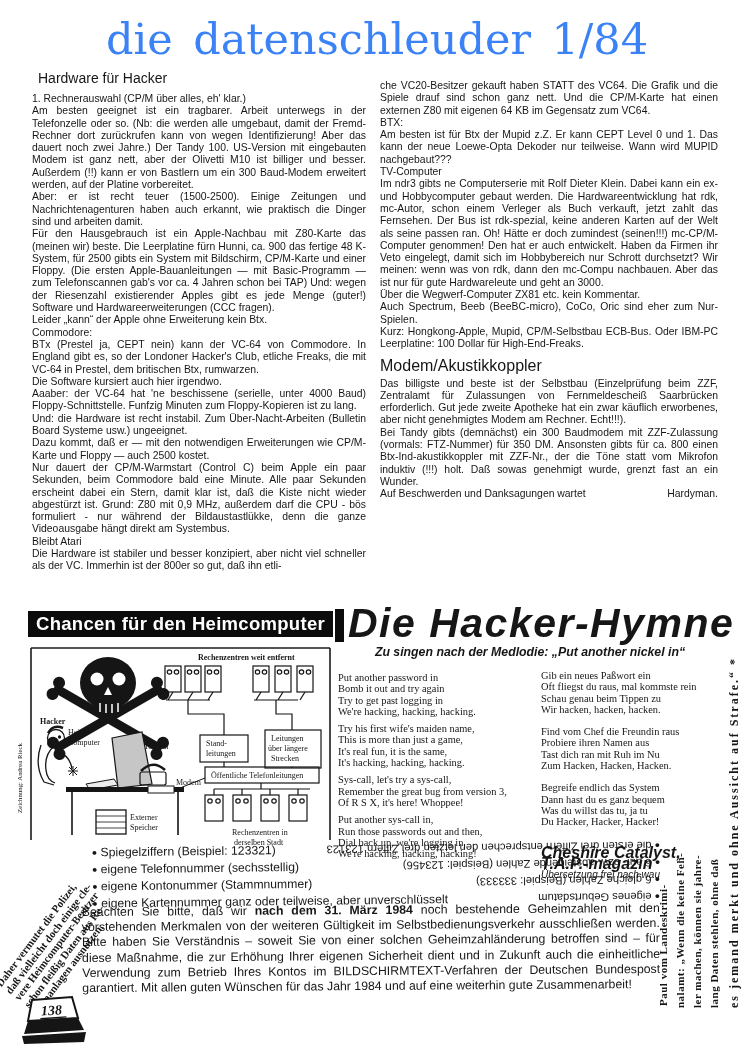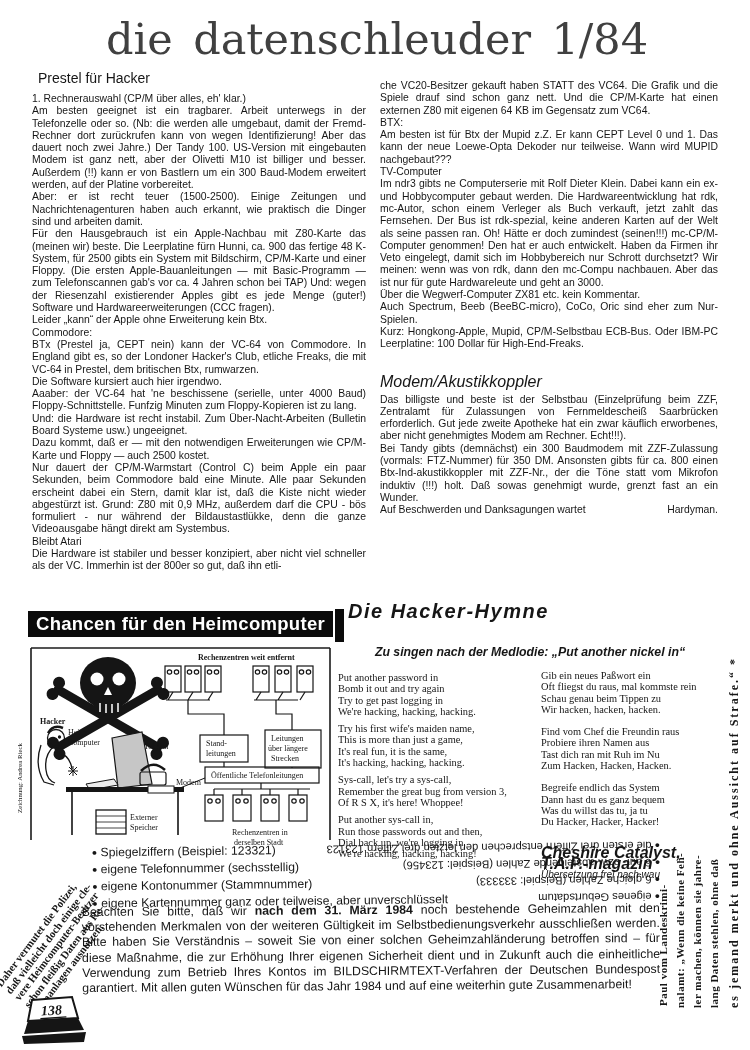--- a/index.html
+++ b/index.html
@@ -3,43 +3,43 @@
 <meta charset="utf-8">
 <style>
   * { margin:0; padding:0; box-sizing:border-box; }
   html,body { width:750px; height:1050px; }
   body { background:#ffffff; color:#161616; font-family:"Liberation Sans", sans-serif; position:relative; overflow:hidden; }
 
   .abs { position:absolute; }
 
   
   .masthead { left:106px; top:16px; width:542px; display:flex; justify-content:space-between;
-              font-family:"DejaVu Serif", serif; font-size:43px; line-height:1.1; color:#404040; }
+              font-family:"DejaVu Serif", serif; font-size:43px; line-height:1.1; color:#3b82f6; }
 
   .section-heading { left:38px; top:70px; font-size:14px; }
 
   
   .bodycol { text-align:justify; font-size:10.4px; line-height:12.3px; overflow:hidden; }
   .col-left  { left:32px;  top:93px; width:334px; height:520px; }
   .col-right { left:380px; top:80px; width:338px; height:524px; }
   .bp { margin:0; }
-  .modem-heading { font-size:16px; line-height:18px; margin:22px 0 3px; text-align:left;font-style:italic; }
+  .modem-heading { font-size:16px; line-height:18px; margin:6px 0 3px; text-align:left; }
   .signrow { display:flex; justify-content:space-between; }
 
   
   .banner { left:28px; top:611px; width:305px; height:26px; background:#0b0b0b; color:#fff;
             display:flex; align-items:center; justify-content:center;
             font-weight:bold; font-size:18.5px; letter-spacing:.3px; }
   .comic-svg { left:28px; top:638px; }
   .ct { font-family:"Liberation Serif", serif; font-size:8px; fill:#161616; }
   .b  { font-weight:bold; }
   .blk-square { left:335px; top:609px; width:9px; height:33px; background:#0b0b0b; }
 
   
-  .hymne-title { left:348px; top:600px; font-weight:bold; font-style:italic; font-size:20px; letter-spacing:1.5px; }
+  .hymne-title { left:348px; top:600px; font-weight:bold; font-style:italic; font-size:41px; letter-spacing:1.5px; }
   .hymne-sub   { left:362px; top:645px; width:336px; text-align:center; font-weight:bold; font-style:italic; font-size:12.3px; }
   .lyrics { font-family:"Liberation Serif", serif; font-size:10.4px; line-height:11.3px; }
   .lyr-en { left:338px; top:672px; width:200px; }
   .lyr-de { left:541px; top:670px; width:182px; }
   .lyr-en .stanza { margin:0 0 6px; white-space:pre-line; }
   .lyr-de .stanza { margin:0 0 11px; white-space:pre-line; }
   .credit1 { margin-top:19px; font-family:"Liberation Sans",sans-serif; font-weight:bold; font-style:italic; font-size:16px; }
   .credit2 { font-family:"Liberation Sans",sans-serif; font-style:italic; font-size:10px; }
 
   
@@ -71,21 +71,21 @@
 </style>
 </head>
 <body>
 
 <header class="abs masthead">
   <span>die</span>
   <span>datenschleuder</span>
   <span>1/84</span>
 </header>
 
-<h2 class="abs section-heading" style="font-weight:normal;">Prestel für Hacker</h2>
+<h2 class="abs section-heading" style="font-weight:normal;">Hardware für Hacker</h2>
 
 <div class="abs bodycol col-left">
 
 <p class="bp">1. Rechnerauswahl (CP/M über alles, eh' klar.)</p>
     <p class="bp">Am besten geeignet ist ein tragbarer. Arbeit unterwegs in der Telefonzelle oder so. (Nb: die werden alle umgebaut, damit der Fremd-Rechner dort zurückrufen kann von wegen Identifizierung! Aber das dauert noch zwei Jahre.) Der Tandy 100. US-Version mit eingebauten Modem ist ganz nett, aber der Olivetti M10 ist billiger und besser. Außerdem (!!) kann er von Bastlern um ein 300 Baud-Modem erweitert werden, auf der Platine vorbereitet.</p>
     <p class="bp">Aber: er ist recht teuer (1500-2500). Einige Zeitungen und Nachrichtenagenturen haben auch erkannt, wie praktisch die Dinger sind und arbeiten damit.</p>
     <p class="bp">Für den Hausgebrauch ist ein Apple-Nachbau mit Z80-Karte das (meinen wir) beste. Die Leerplatine fürn Hunni, ca. 900 das fertige 48 K-System, für 2500 gibts ein System mit Bildschirm, CP/M-Karte und einer Floppy. (Die ersten Apple-Bauanleitungen — mit Basic-Programm — zum Telefonscannen gab's vor ca. 4 Jahren schon bei TAP) Und: wegen der Riesenzahl existierender Apples gibt es jede Menge (guter!) Software und Hardwareerweiterungen (CCC fragen).</p>
     <p class="bp">Leider „kann“ der Apple ohne Erweiterung kein Btx.</p>
     <p class="bp">Commodore:</p>
     <p class="bp">BTx (Prestel ja, CEPT nein) kann der VC-64 von Commodore. In England gibt es, so der Londoner Hacker's Club, etliche Freaks, die mit VC-64 in Prestel, dem britischen Btx, rumwarzen.</p>

